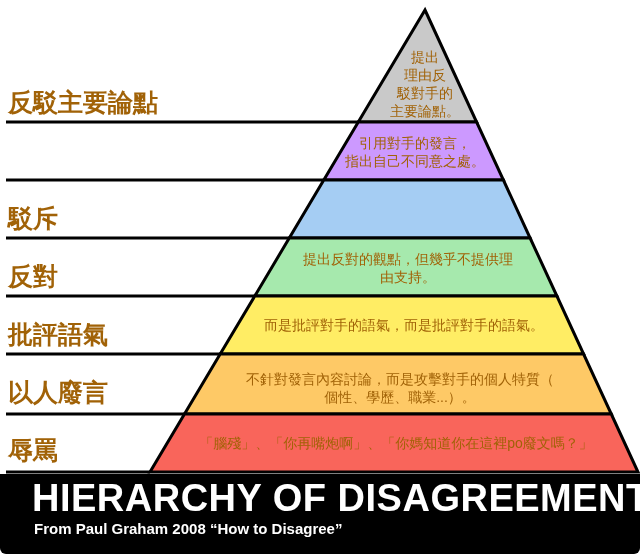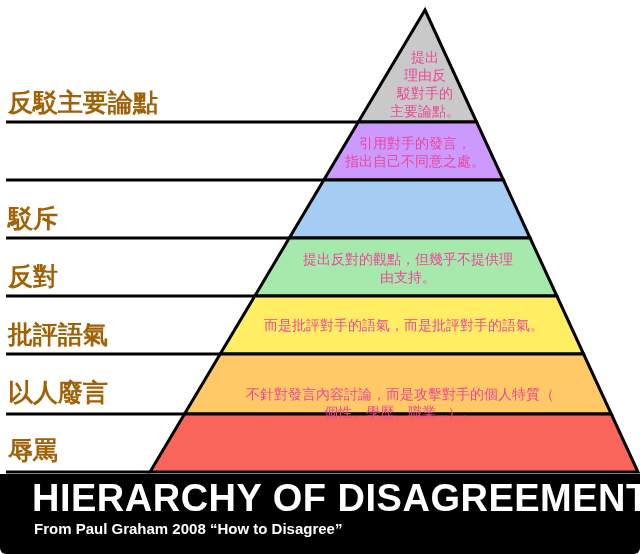--- a/index.html
+++ b/index.html
@@ -22,21 +22,21 @@
     font-size: 25px;
     font-weight: bold;
     color: #a16207;
     white-space: nowrap;
     line-height: 1.1;
   }
   .level-text {
     position: absolute;
     font-size: 14px;
     line-height: 18px;
-    color: #ec4899;
+    color: #a16207;
     text-align: center;
   }
   .level-text span { display: block; }
   .banner {
     position: absolute;
     left: 0;
     top: 474px;
     width: 640px;
     height: 80px;
     background: #000000;
@@ -103,23 +103,26 @@
     <span>引用對手的發言，</span>
     <span>指出自己不同意之處。</span>
   </div>
   <div class="level-text" style="left:293px; top:250px; width:230px;">
     <span>提出反對的觀點，但幾乎不提供理</span>
     <span>由支持。</span>
   </div>
   <div class="level-text" style="left:244px; top:316px; width:320px;">
     <span>而是批評對手的語氣，而是批評對手的語氣。</span>
   </div>
-  <div class="level-text" style="left:225px; top:385px; width:350px;text-align:center;">
+  <div class="level-text" style="left:225px; top:370px; width:350px;text-align:center;">
     <span>不針對發言內容討論，而是攻擊對手的個人特質（</span>
     <span>個性、學歷、職業...）。</span>
+  </div>
+  <div class="level-text" style="left:176px; top:434px; width:440px;">
+    <span>「腦殘」、「你再嘴炮啊」、「你媽知道你在這裡po廢文嗎？」</span>
   </div>
 
   <div class="banner">
     <div class="banner-title">HIERARCHY OF DISAGREEMENT</div>
     <div class="banner-subtitle">From Paul Graham 2008 “How to Disagree”</div>
   </div>
 
 </div>
 
 </body></html>

